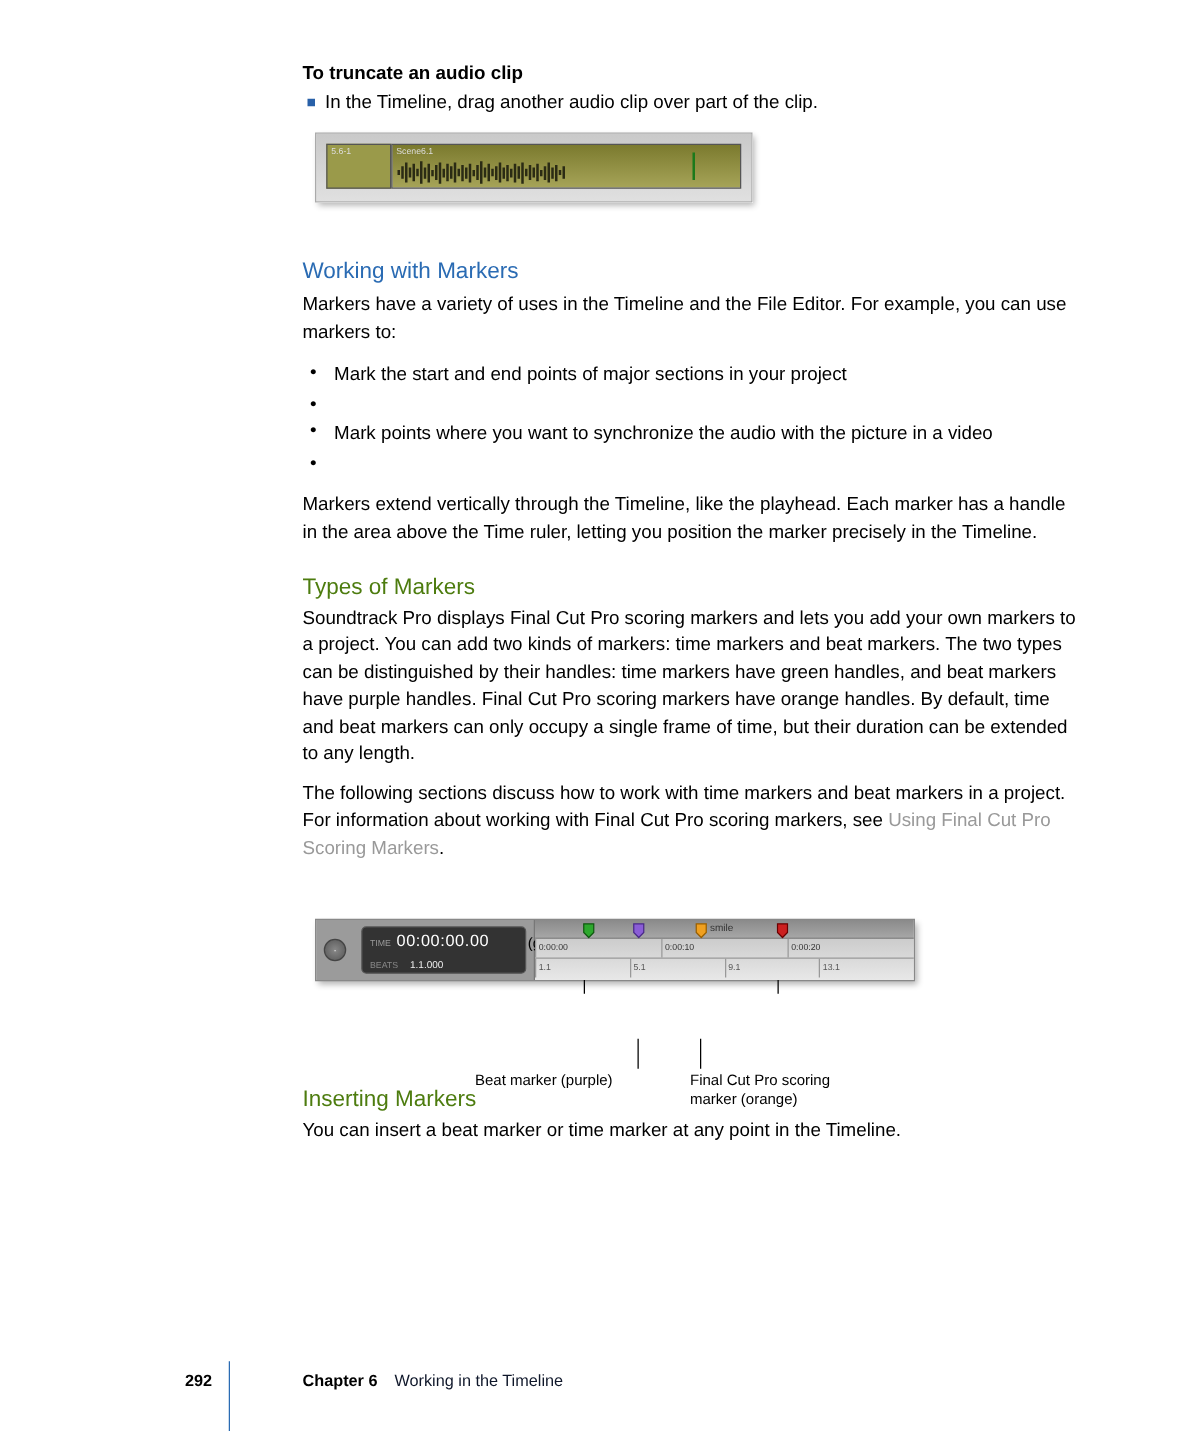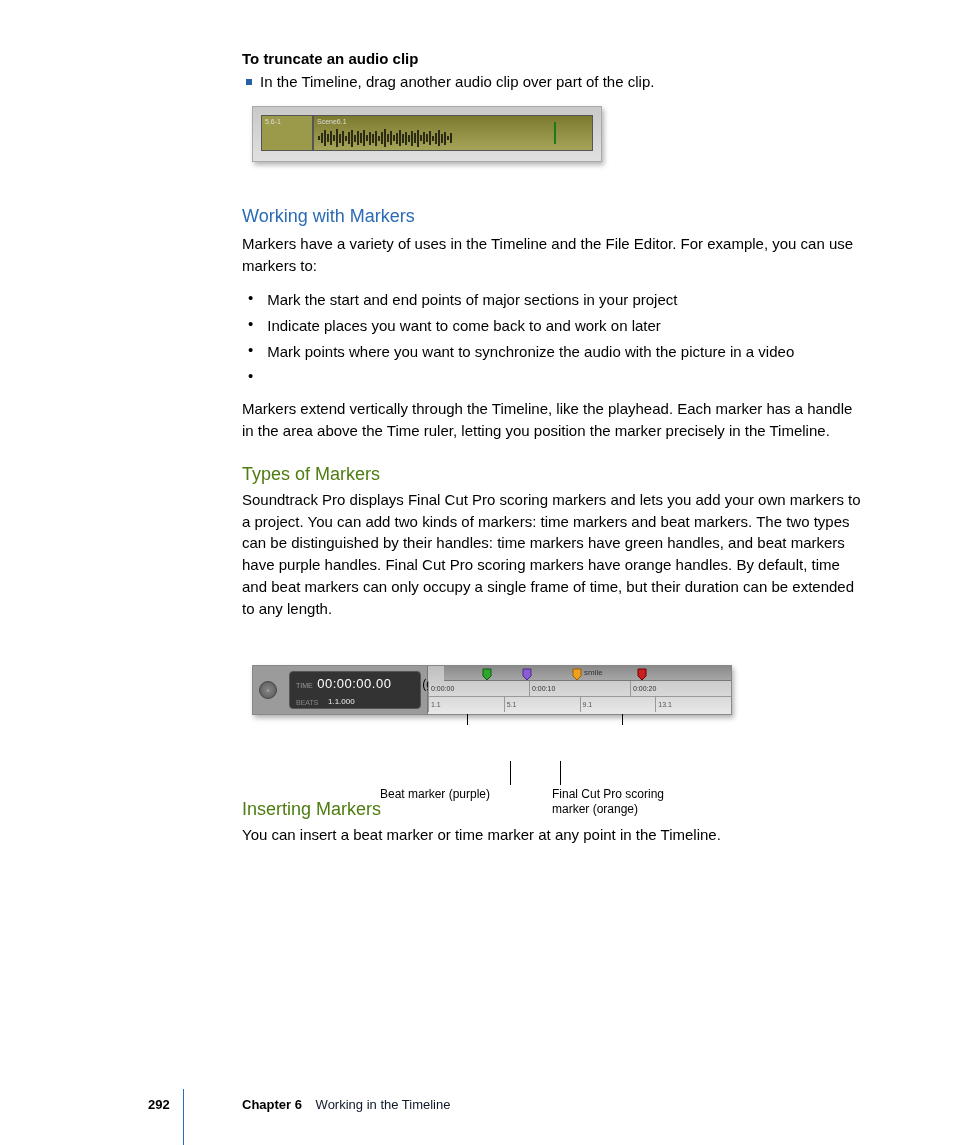--- a/index.html
+++ b/index.html
@@ -187,21 +187,21 @@
   .timeval { font-size: 13px; letter-spacing: 0.5px; color: #fff; }
   .beatslbl { font-size: 7px; color: #888; position: absolute; bottom: 2px; left: 6px; }
   .beatsval { font-size: 8px; color: #eee; position: absolute; bottom: 2px; left: 38px; }
   .ruler-right {
     flex: 1;
     position: relative;
     background: linear-gradient(#bfbfbf, #e8e8e8);
   }
   .ruler-bar {
     position: absolute;
-    top: 0; left: 16px; right: 0;
+    top: 0; left: 0; right: 0;
     height: 15px;
     background: linear-gradient(#8a8a8a, #a6a6a6);
     border-bottom: 1px solid #777;
   }
   .tick-row {
     position: absolute;
     top: 15px; left: 0; right: 0;
     height: 16px;
     border-bottom: 1px solid #999;
     font-size: 7px;
@@ -317,34 +317,36 @@
 
   <div class="h1">Working with Markers</div>
   <div class="body">Markers have a variety of uses in the Timeline and the File Editor. For example, you can use markers to:</div>
   <div class="ul-list">
     <div class="li">
         <span class="bullet-dot">•</span>
         <span>Mark the start and end points of major sections in your project</span>
       </div>
     <div class="li">
         <span class="bullet-dot">•</span>
-        <span>Indicate places you want to come back to and work on later</span>
       </div>
     <div class="li">
         <span class="bullet-dot">•</span>
         <span>Mark points where you want to synchronize the audio with the picture in a video</span>
       </div>
     <div class="li">
         <span class="bullet-dot">•</span>
       </div>
   </div>
   <div class="body">Markers extend vertically through the Timeline, like the playhead. Each marker has a handle in the area above the Time ruler, letting you position the marker precisely in the Timeline.</div>
 
   <div class="h2">Types of Markers</div>
   <div class="body">Soundtrack Pro displays Final Cut Pro scoring markers and lets you add your own markers to a project. You can add two kinds of markers: time markers and beat markers. The two types can be distinguished by their handles: time markers have green handles, and beat markers have purple handles. Final Cut Pro scoring markers have orange handles. By default, time and beat markers can only occupy a single frame of time, but their duration can be extended to any length.</div>
+  <div class="body">
+    <span>The following sections discuss how to work with time markers and beat markers in a project. For information about working with Final Cut Pro scoring markers, see </span><span class="link">Using Final Cut Pro Scoring Markers</span><span>.</span>
+  </div>
 
   <div class="ruler-wrap">
 
     <div class="callout" style="left:100px; top:12px;">Time marker (green)</div>
     <div class="callout-line" style="left:215px; top:26px; height:34px;"></div>
 
     <div class="callout" style="left:362px; top:0;">
       <span>End-of-project</span><br>
       <span>marker (red)</span>
     </div>

